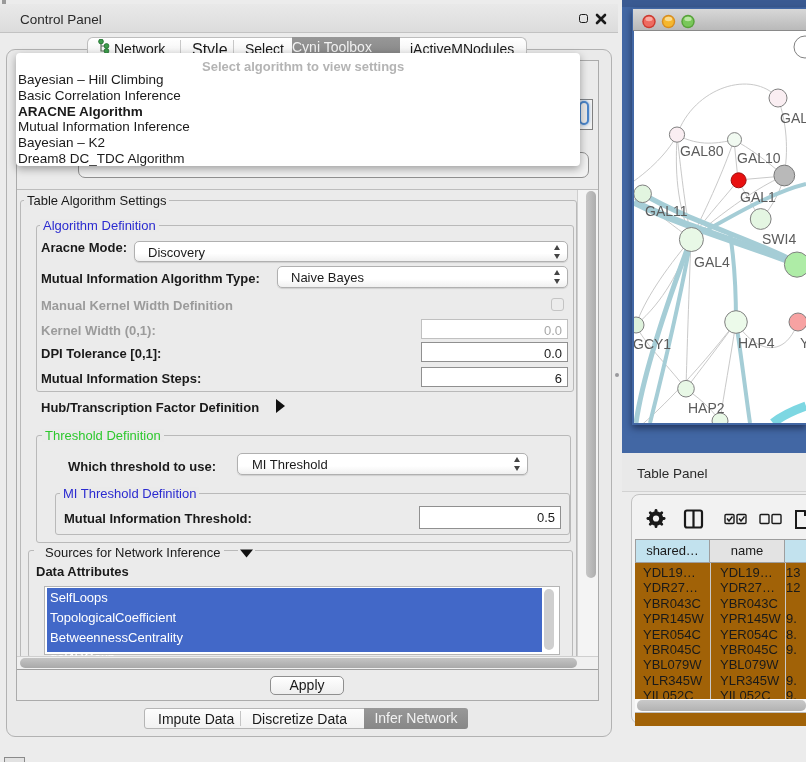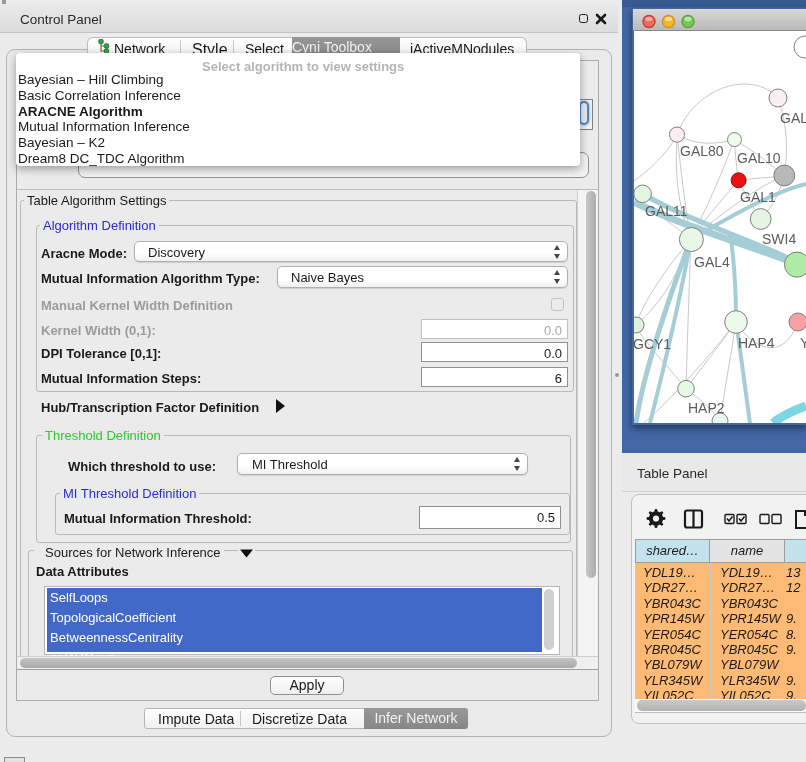--- a/index.html
+++ b/index.html
@@ -62,21 +62,21 @@
 
 <div class="abs" style="left:78px;top:152px;width:511px;height:26px;background:#f2f2f2;border:1.5px solid #909090;border-radius:7px;"></div>
 <div class="abs" style="left:17px;top:189px;width:581px;height:1px;background:#bdbdbd;"></div>
 
 <div class="grp" style="left:20px;top:200px;width:557px;height:460px;"></div>
 <div class="gtitle" style="left:24px;top:194px;">Table Algorithm Settings</div>
 
 <div class="grp" style="left:36px;top:225px;width:538px;height:167px;"></div>
 <div class="gtitle" style="left:40px;top:219px;color:#2b2bd0;">Algorithm Definition</div>
 
-<div class="abs b" style="left:41px;top:246px;">Aracne Mode:</div>
+<div class="abs b" style="left:41px;top:240px;">Aracne Mode:</div>
 <div class="combo" style="left:134px;top:241px;width:434px;height:21px;">
   <span style="position:absolute;left:13px;top:3px;">Discovery</span>
     <span class="ar"></span>
 </div>
 <div class="abs b" style="left:41px;top:271px;">Mutual Information Algorithm Type:</div>
 <div class="combo" style="left:277px;top:266px;width:291px;height:22px;">
   <span style="position:absolute;left:13px;top:3px;">Naive Bayes</span>
     <span class="ar"></span>
 </div>
 <div class="abs b" style="left:41px;top:298px;color:#9b9b9b;">Manual Kernel Width Definition</div>
@@ -267,21 +267,21 @@
     <path d="M93 10.5 l2 2.5 3.5 -4.5" stroke-width="1.5"></path>
     <rect x="114" y="6.5" width="9" height="9" rx="1"></rect>
     <rect x="126" y="6.5" width="9" height="9" rx="1"></rect>
   </g>
   <g fill="none" stroke="#1a1a1a" stroke-width="2">
     <path d="M150 3 h9 l4 4 v13 h-13 z"></path>
     <path d="M159 3 v4 h4"></path>
   </g>
 </svg>
 
-<div class="abs" style="left:635px;top:539px;width:171px;height:160px;overflow:hidden;background:#fdba74;font-style:italic;">
+<div class="abs" style="left:635px;top:539px;width:171px;height:187px;overflow:hidden;background:#a16207;">
   <div class="abs" style="left:0;top:0;width:75px;height:24px;background:#c2e2ee;border:1px solid #9e9e9e;
     text-align:center;line-height:22px;">shared…</div>
   <div class="abs" style="left:74px;top:0;width:76px;height:24px;background:#e3e3e3;border:1px solid #9e9e9e;
     text-align:center;line-height:22px;">name</div>
   <div class="abs" style="left:149px;top:0;width:60px;height:24px;background:#c2e2ee;border:1px solid #9e9e9e;"></div>
   <div class="abs" style="left:8px;top:26px;line-height:15.4px;">
     YDL19…<br>YDR27…<br>YBR043C<br>YPR145W<br>YER054C<br>YBR045C<br>YBL079W<br>YLR345W<br>YIL052C
   </div>
   <div class="abs" style="left:85px;top:26px;line-height:15.4px;">
     YDL19…<br>YDR27…<br>YBR043C<br>YPR145W<br>YER054C<br>YBR045C<br>YBL079W<br>YLR345W<br>YIL052C

